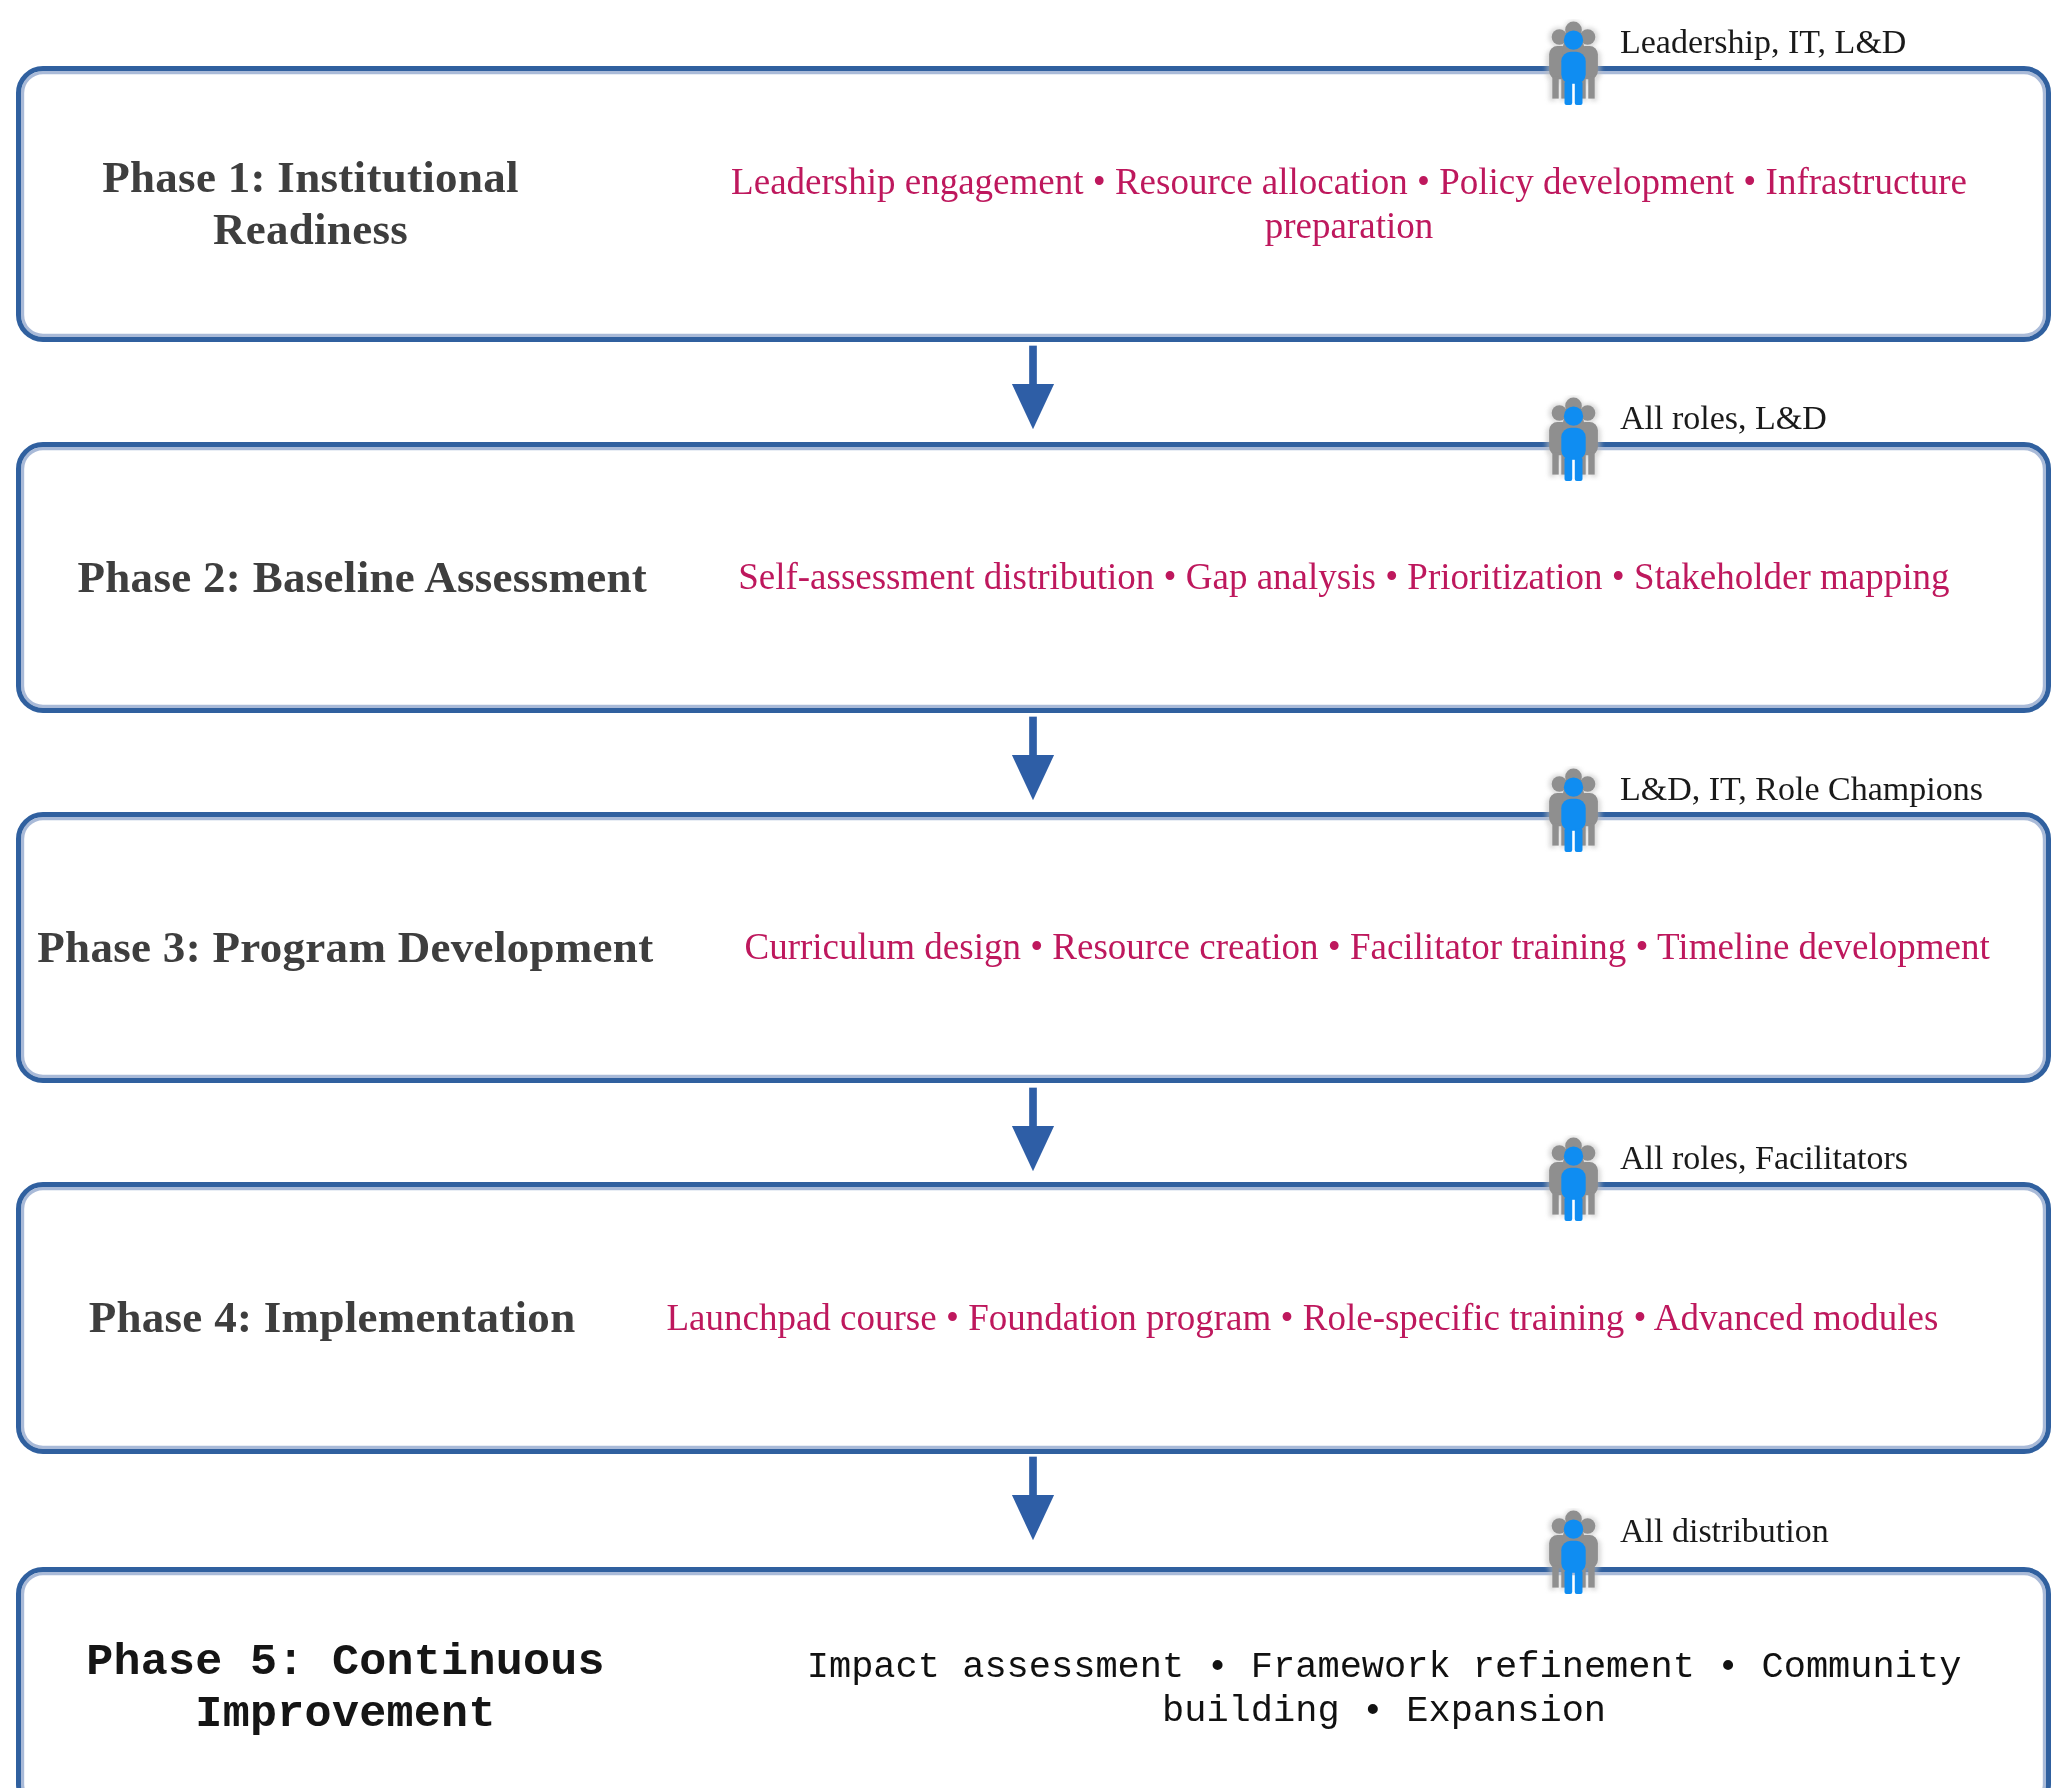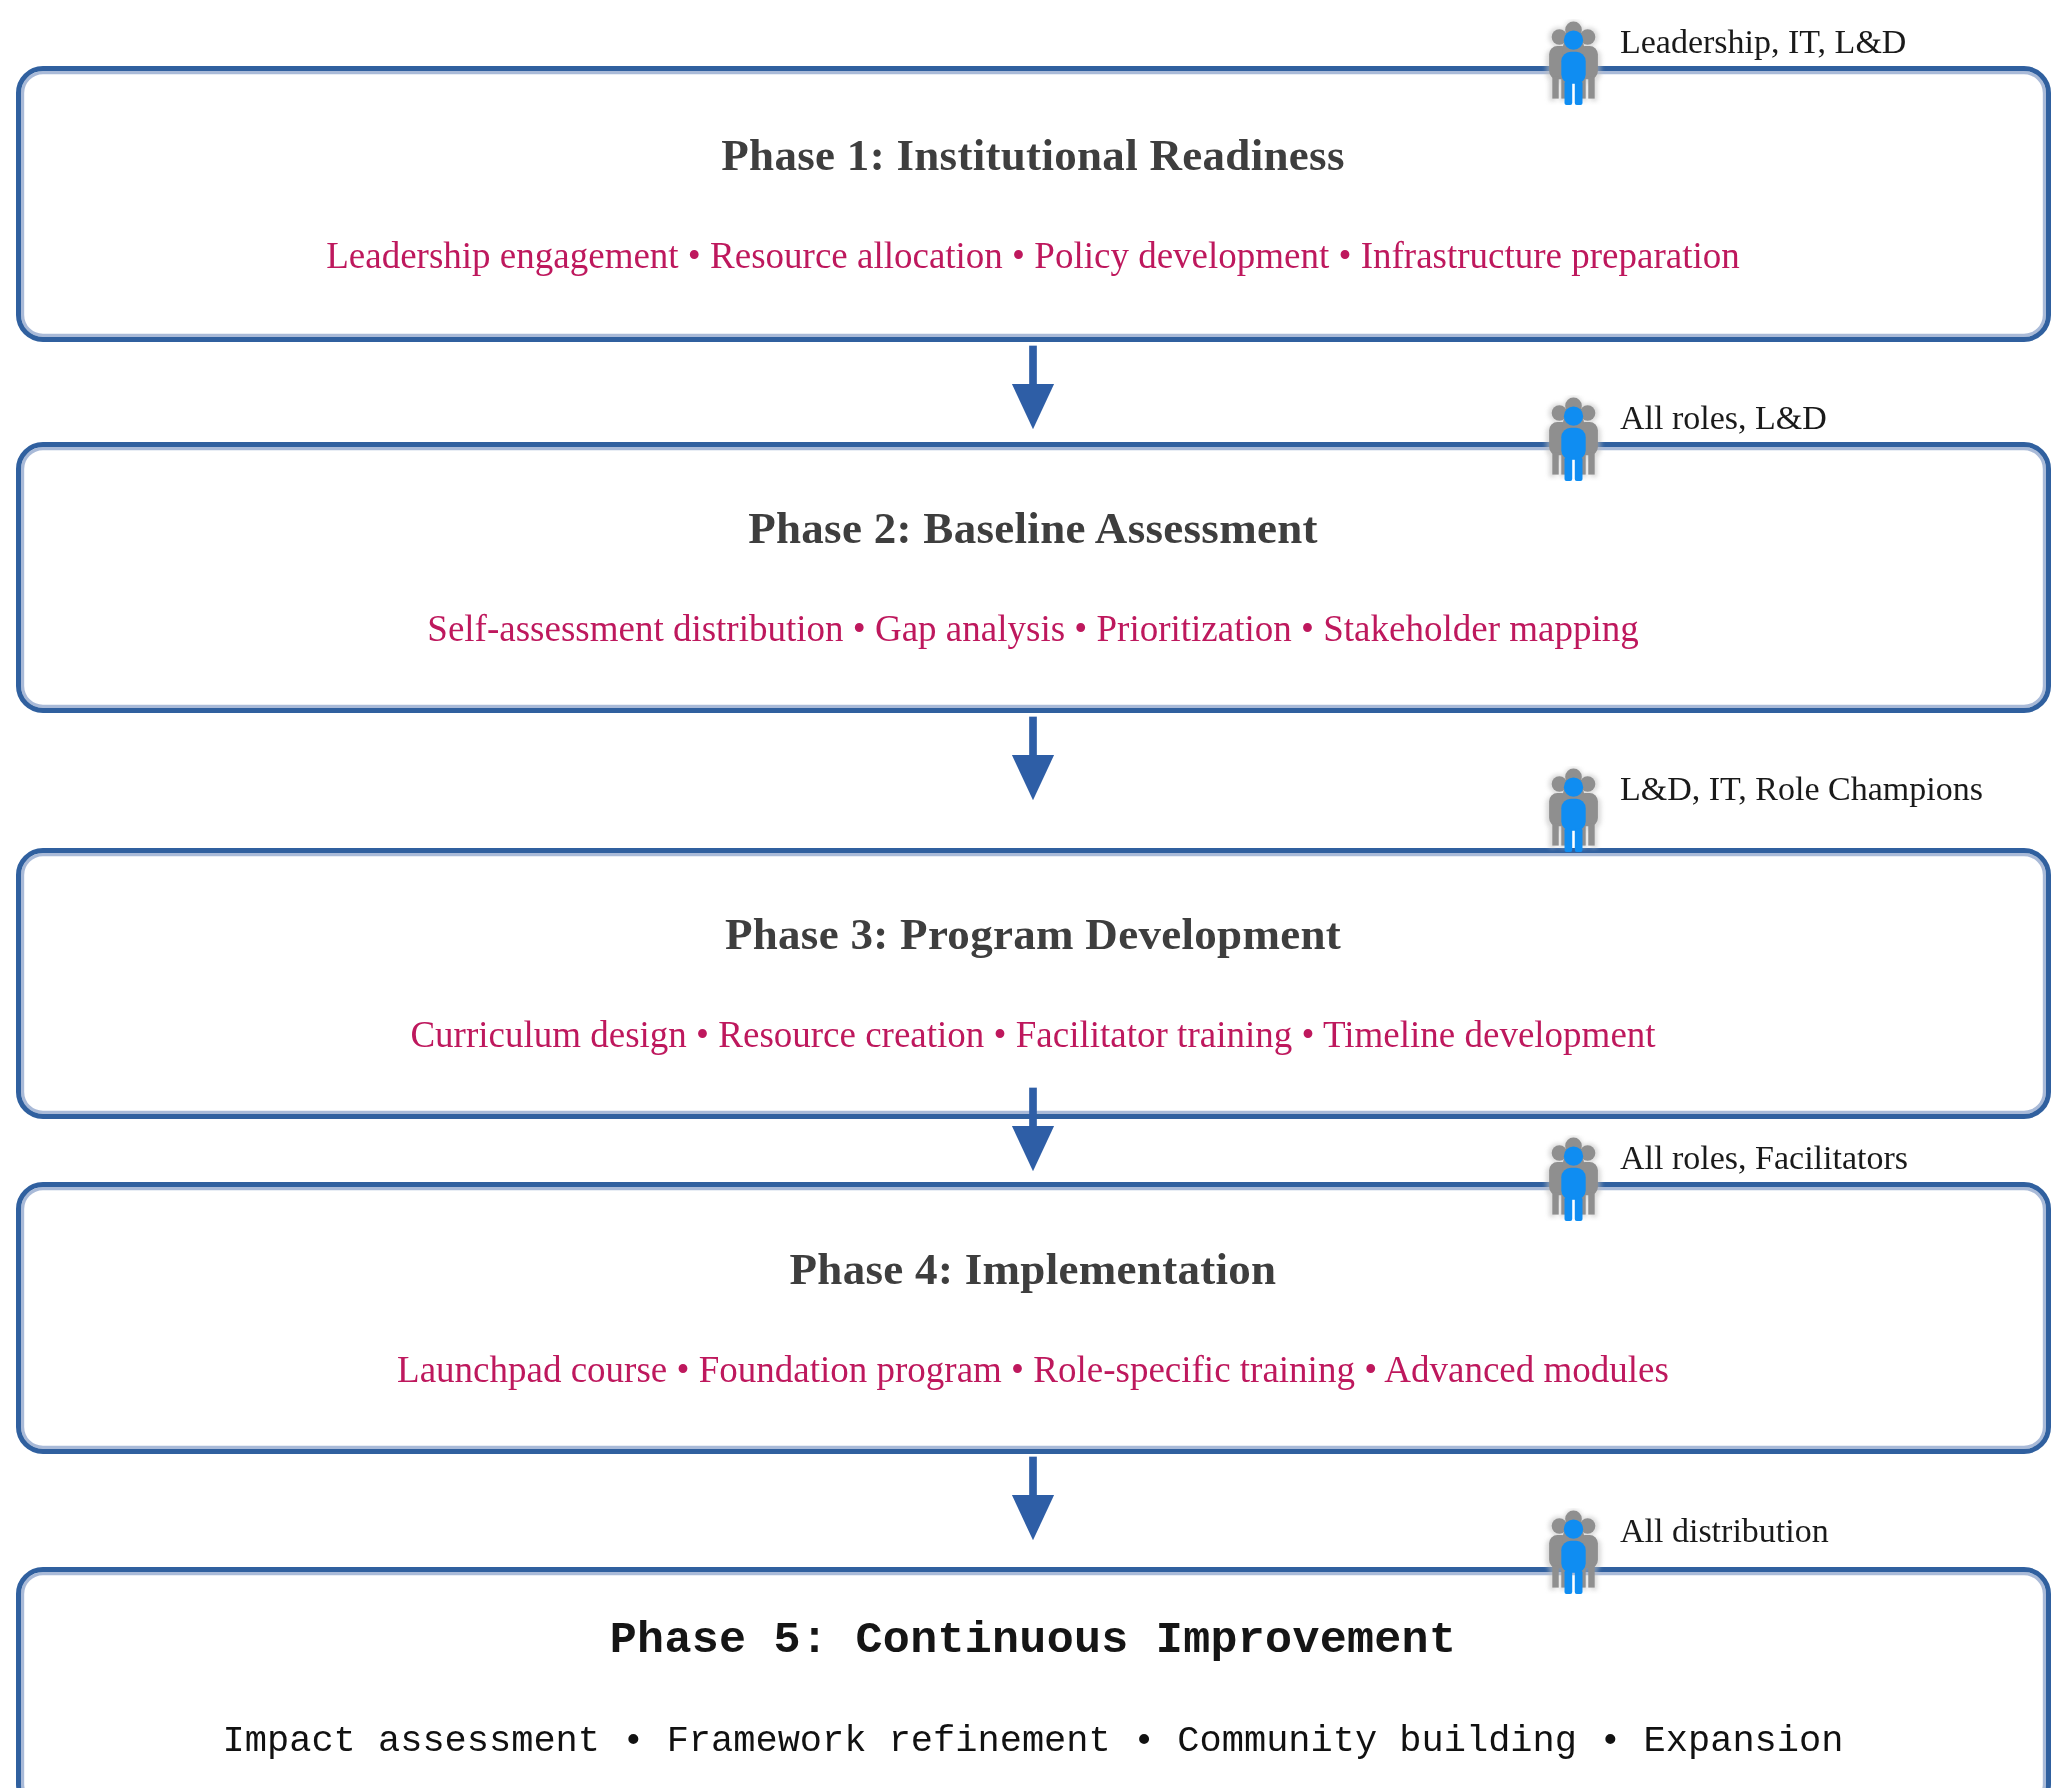--- a/index.html
+++ b/index.html
@@ -18,29 +18,29 @@
   }
   .phase-box {
     position: absolute;
     left: 15.5px;
     right: 15.5px;
     border: 5.2px solid #30609F;
     border-radius: 27px;
     box-shadow: inset 0 0 0 3.2px #A9BAD8;
     background: #ffffff;
     display: flex;
-    flex-direction: column;
+    flex-direction: row;
     align-items: center;
     justify-content: center;
     gap: 52px;
     box-sizing: border-box;
   }
   .p1 { top: 66px;  height: 276px; }
   .p2 { top: 442px;  height: 271px; }
-  .p3 { top: 848px; height: 271px; }
+  .p3 { top: 812px; height: 271px; }
   .p4 { top: 1182px; height: 272px; }
   .p5 { top: 1567px; height: 244px; font-family: Liberation Mono, monospace; }
 
   .phase-title {
     font-size: 45px;
     font-weight: bold;
     color: #3E3E3E;
     line-height: 1.15;
     text-align: center;
     letter-spacing: 0.3px;

